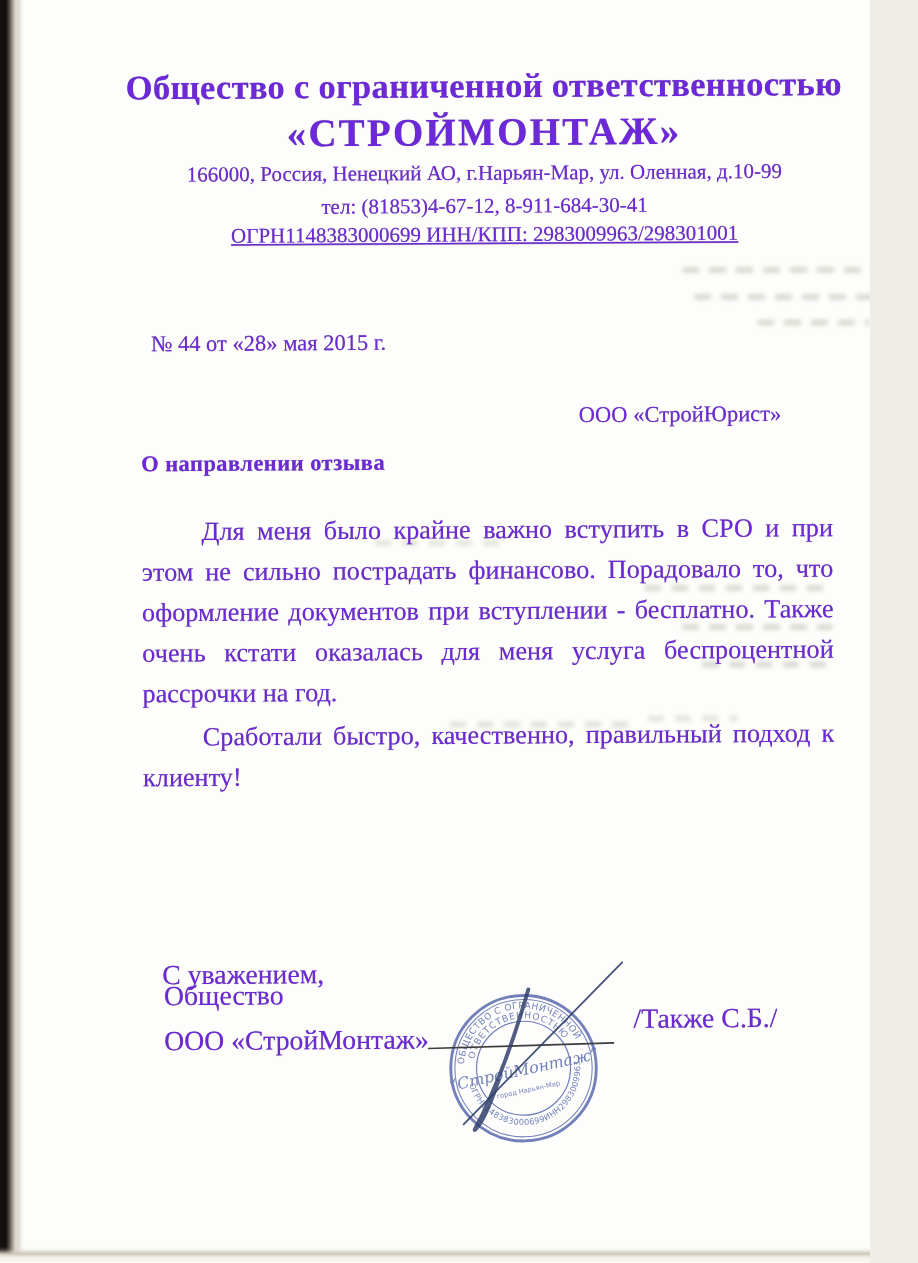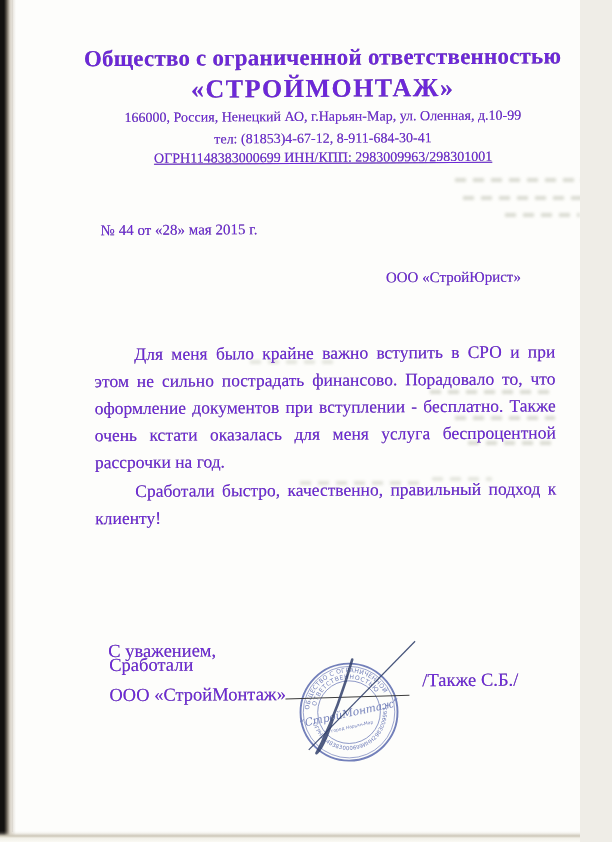--- a/index.html
+++ b/index.html
@@ -69,28 +69,29 @@
     <div class="letterhead soft">
       <div class="org-type">Общество с ограниченной ответственностью</div>
       <div class="org-name">«СТРОЙМОНТАЖ»</div>
       <div class="addr">166000, Россия, Ненецкий АО, г.Нарьян-Мар, ул. Оленная, д.10-99</div>
       <div class="addr">тел: (81853)4-67-12, 8-911-684-30-41</div>
       <div class="reg">ОГРН1148383000699  ИНН/КПП: 2983009963/298301001</div>
     </div>
 
     <div class="doc-number soft">№ 44 от «28» мая 2015 г.</div>
     <div class="recipient soft">ООО «СтройЮрист»</div>
+    <div class="subject soft">О направлении отзыва</div>
 
     <div class="body-text soft">
       <p>Для меня было крайне важно вступить в СРО и при этом не сильно пострадать финансово. Порадовало то, что оформление документов при вступлении - бесплатно. Также очень кстати оказалась для меня услуга беспроцентной рассрочки на год.</p>
       <p>Сработали быстро, качественно, правильный подход к клиенту!</p>
     </div>
 
     <div class="salutation soft">С уважением,</div>
-    <div class="position-line soft">Сработали</div>
+    <div class="position-line soft">Общество</div>
     <div class="company-line soft">ООО «СтройМонтаж»</div>
     <div class="signer soft">/Также С.Б./</div>
 
     <svg class="stamp-svg" viewBox="0 0 100 100">
       <g fill="none" stroke="#5565ac">
         <circle cx="50" cy="50" r="48" stroke-width="1.9"></circle>
         <circle cx="50" cy="50" r="45.3" stroke-width="0.7"></circle>
         <circle cx="50" cy="50" r="31" stroke-width="0.8"></circle>
       </g>
       <defs>

